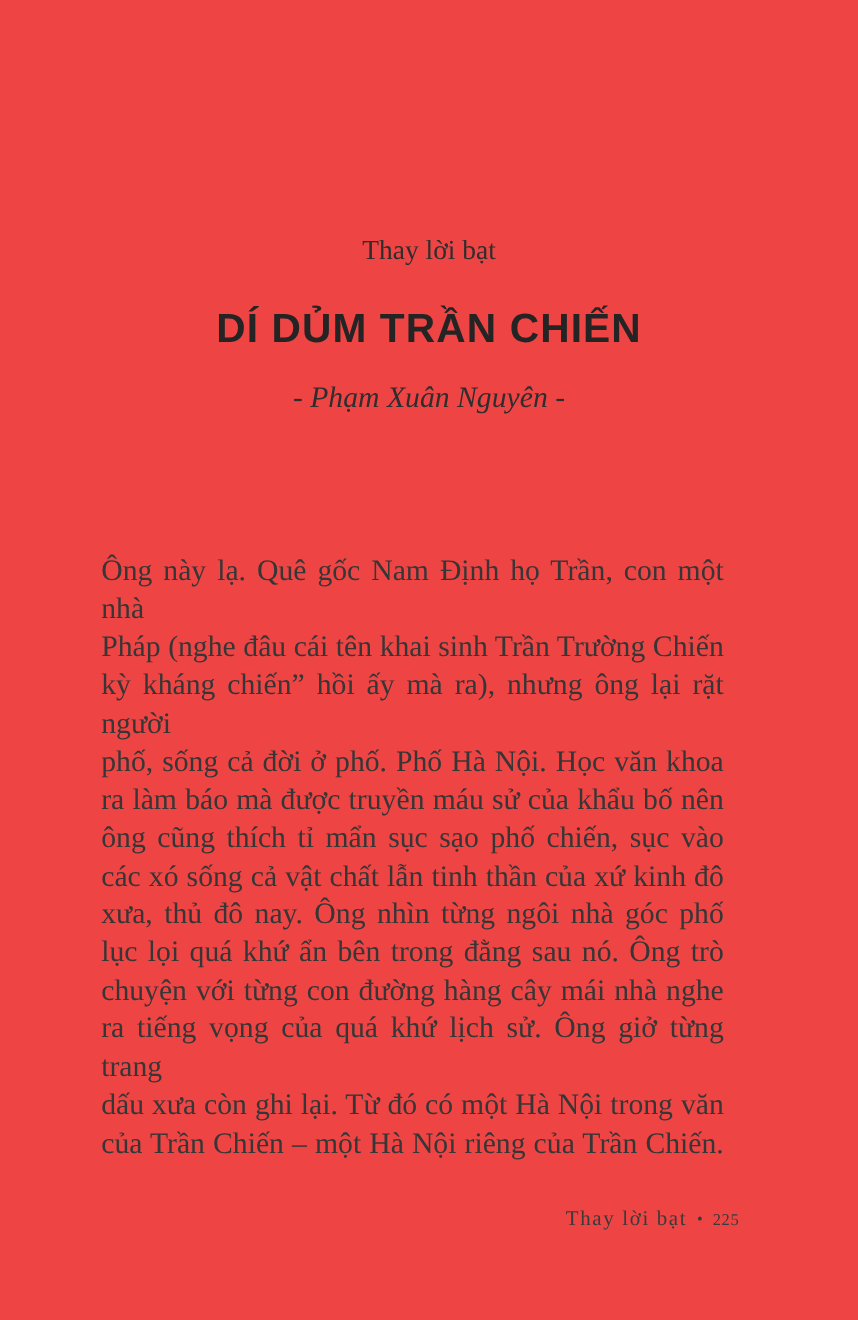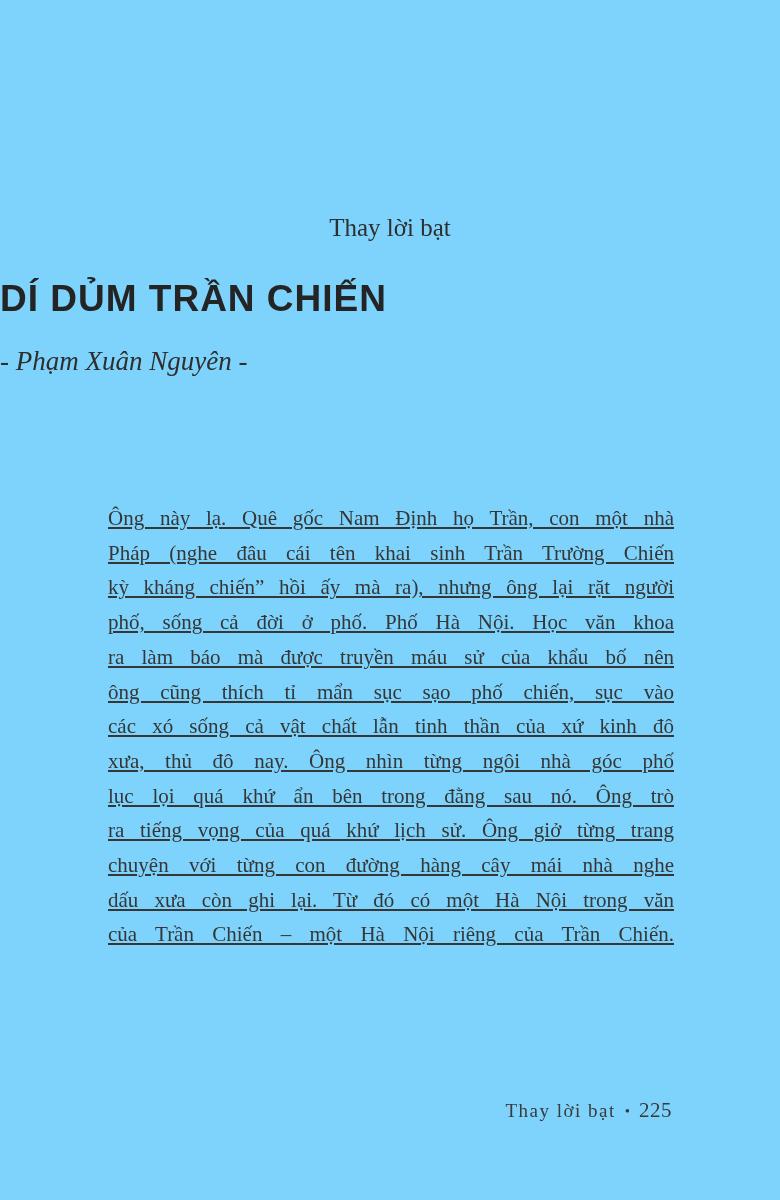--- a/index.html
+++ b/index.html
@@ -4,63 +4,64 @@
 <style>
   html, body {
     margin: 0;
     padding: 0;
     background: #ffffff;
   }
   .page {
     position: relative;
     width: 780px;
     height: 1200px;
-    background: #7dd3fc;
+    background: #ef4444;
     font-family: "Liberation Serif", serif;
     color: #343434;
     overflow: hidden;
   }
   .kicker {
     position: absolute;
     top: 214px;
     left: 0;
     right: 0;
     text-align: center;
     font-size: 25px;
     color: #2e2e2e;
   }
   .chapter-title {
     position: absolute;
     top: 278px;
     left: 0;
     right: 0;
+    text-align: center;
     font-family: "Liberation Sans", sans-serif;
     font-weight: 700;
     font-size: 37px;
     letter-spacing: 1px;
     color: #242424;
   }
   .author {
     position: absolute;
     top: 346px;
     left: 0;
     right: 0;
+    text-align: center;
     font-style: italic;
     font-size: 27px;
     color: #2e2e2e;
   }
   .body-block {
     position: absolute;
     top: 501px;
-    left: 108px;
+    left: 92px;
     width: 566px;
-    font-size: 21px;
+    font-size: 27px;
     line-height: 34.7px;
     color: #363636;
-    text-decoration: underline;
   }
   .body-line {
     text-align: justify;
     text-align-last: justify;
     white-space: normal;
   }
   .footer {
     position: absolute;
     top: 1098px;
     right: 108px;
@@ -71,21 +72,21 @@
   }
   .footer .sep {
     display: inline-block;
     margin: 0 9px;
     letter-spacing: 0;
     font-size: 15px;
     vertical-align: 1px;
   }
   .footer .pagenum {
     letter-spacing: 0.5px;
-    font-size: 21px;
+    font-size: 15px;
   }
 </style>
 </head>
 <body>
 
 <div class="page">
 
   <div class="kicker">Thay lời bạt</div>
 
   <div class="chapter-title">DÍ DỦM TRẦN CHIẾN</div>
@@ -95,22 +96,22 @@
   <div class="body-block" id="body-block">
       <div class="body-line">Ông này lạ. Quê gốc Nam Định họ Trần, con một nhà</div>
       <div class="body-line">Pháp (nghe đâu cái tên khai sinh Trần Trường Chiến</div>
       <div class="body-line">kỳ kháng chiến” hồi ấy mà ra), nhưng ông lại rặt người</div>
       <div class="body-line">phố, sống cả đời ở phố. Phố Hà Nội. Học văn khoa</div>
       <div class="body-line">ra làm báo mà được truyền máu sử của khẩu bố nên</div>
       <div class="body-line">ông cũng thích tỉ mẩn sục sạo phố chiến, sục vào</div>
       <div class="body-line">các xó sống cả vật chất lẫn tinh thần của xứ kinh đô</div>
       <div class="body-line">xưa, thủ đô nay. Ông nhìn từng ngôi nhà góc phố</div>
       <div class="body-line">lục lọi quá khứ ẩn bên trong đằng sau nó. Ông trò</div>
+      <div class="body-line">chuyện với từng con đường hàng cây mái nhà nghe</div>
       <div class="body-line">ra tiếng vọng của quá khứ lịch sử. Ông giở từng trang</div>
-      <div class="body-line">chuyện với từng con đường hàng cây mái nhà nghe</div>
       <div class="body-line">dấu xưa còn ghi lại. Từ đó có một Hà Nội trong văn</div>
       <div class="body-line">của Trần Chiến – một Hà Nội riêng của Trần Chiến.</div>
     </div>
 
   <div class="footer">
     <span>Thay lời bạt</span><span class="sep">•</span><span class="pagenum">225</span>
   </div>
 
 </div>
 

